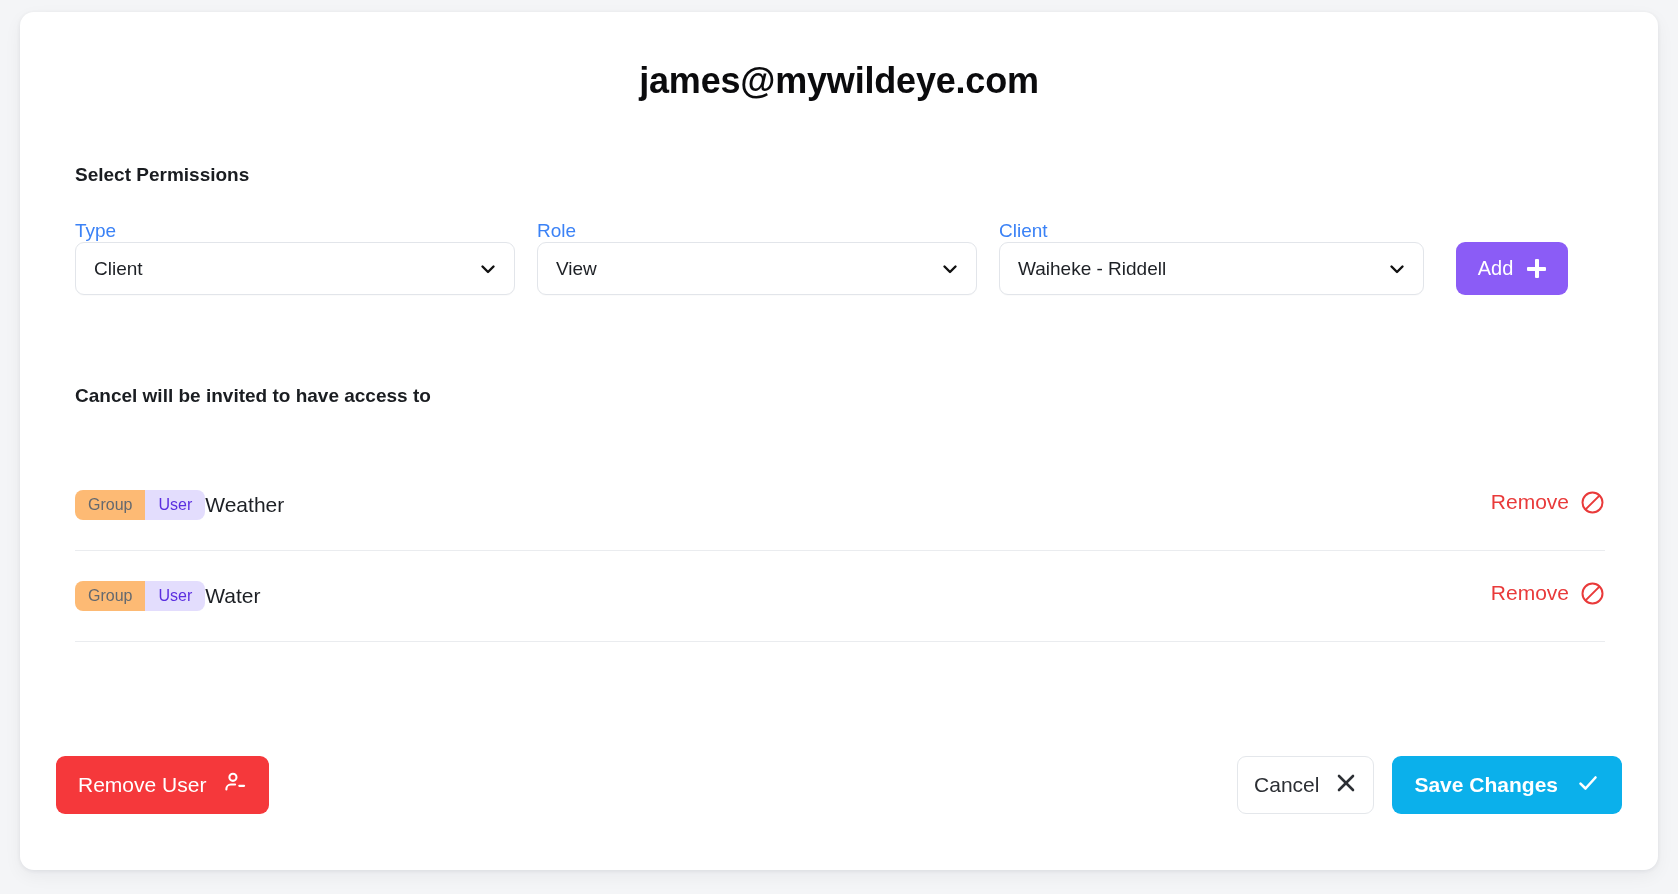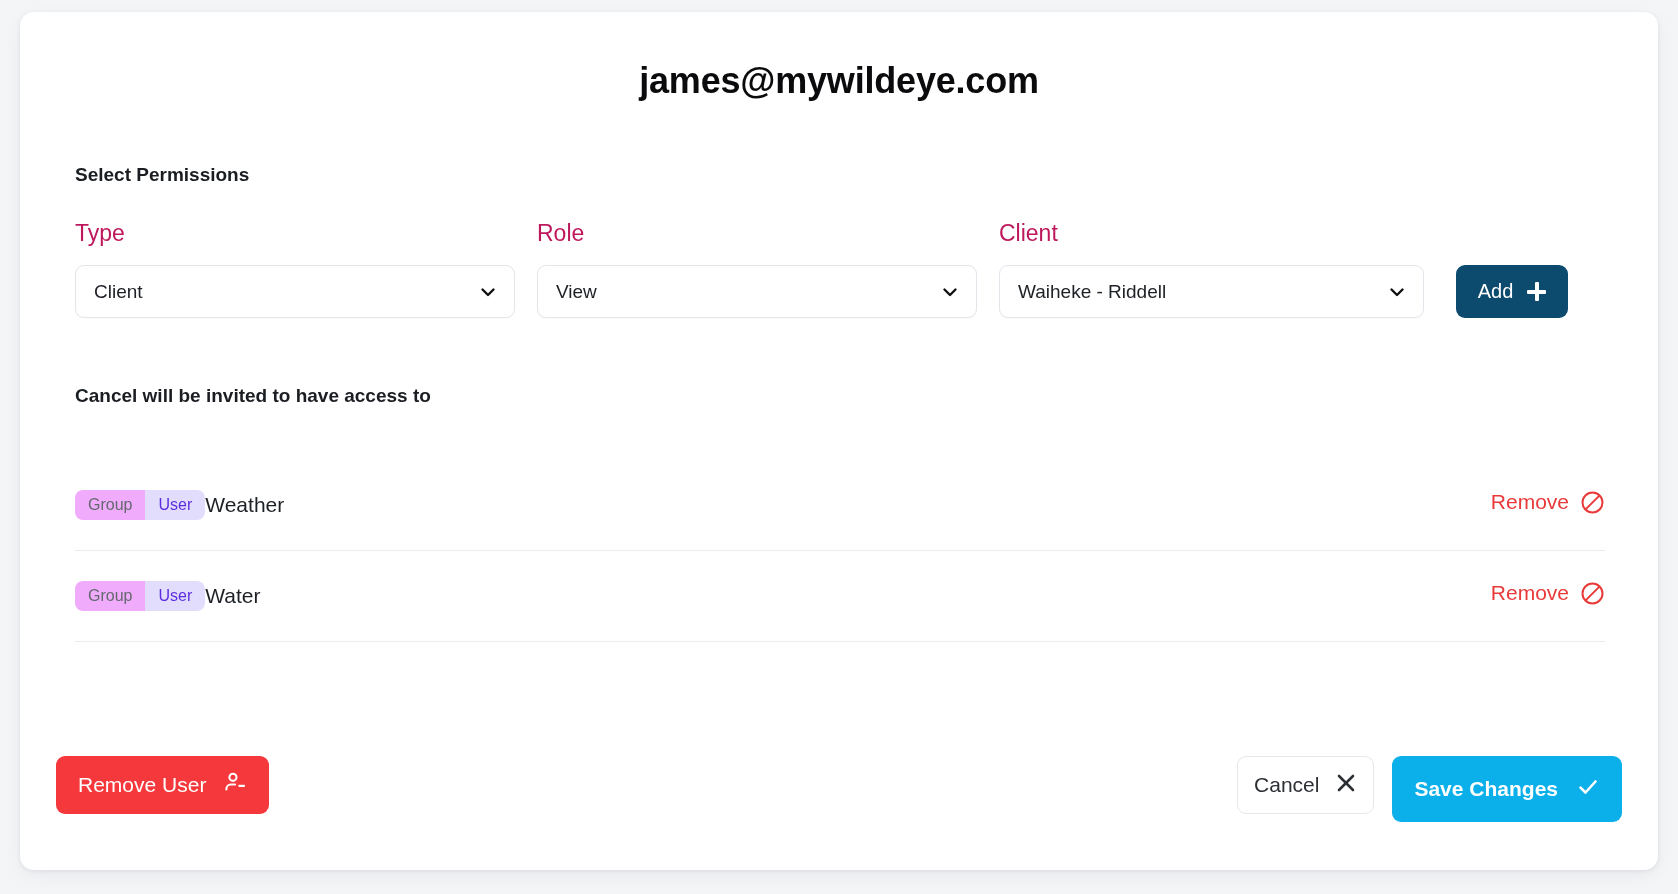--- a/index.html
+++ b/index.html
@@ -69,23 +69,22 @@
 
   .field {
     position: relative;
   }
   .field.type   { width: 440px; }
   .field.role   { width: 440px; margin-left: 22px; }
   .field.client { width: 425px; margin-left: 22px; }
 
   .field-label {
     display: block;
-    font-size: 23px;
-    color: #be185d;
-    margin-bottom: 18px;
+    font-size: 19px;
+    color: #3b82f6;
     font-weight: 400;
   }
 
   .select-box {
     position: relative;
     height: 53px;
     border: 1px solid #e2e5ea;
     border-radius: 9px;
     background: #ffffff;
     display: flex;
@@ -106,21 +105,21 @@
     height: 18px;
     display: block;
     pointer-events: none;
   }
   .chevron svg { display: block; }
 
   .add-button {
     margin-left: 32px;
     height: 53px;
     min-width: 112px;
-    background: #0c4a6e;
+    background: #8b5cf6;
     border: none;
     border-radius: 9px;
     color: #ffffff;
     font-size: 20px;
     font-family: "Liberation Sans", sans-serif;
     display: flex;
     align-items: center;
     justify-content: center;
     gap: 14px;
     padding: 0 20px;
@@ -174,21 +173,21 @@
     flex: 0 0 auto;
   }
   .toggle-opt {
     font-size: 16px;
     line-height: 30px;
     padding: 0 13px;
     cursor: pointer;
     user-select: none;
   }
   .toggle-opt.group {
-    background: #f0abfc;
+    background: #fdba74;
     color: #64696f;
   }
   .toggle-opt.user {
     background: #e3ddfd;
     color: #5b2ee0;
   }
   .toggle-opt.user.active { background: #e3ddfd; color: #5b2ee0; }
 
   .perm-name {
     font-size: 21px;
@@ -250,21 +249,21 @@
     font-size: 21px;
     font-family: "Liberation Sans", sans-serif;
     display: flex;
     align-items: center;
     gap: 16px;
     padding: 0 16px;
     cursor: pointer;
   }
 
   .save-btn {
-    height: 66px;
+    height: 58px;
     background: #0bb0eb;
     border: none;
     border-radius: 9px;
     color: #ffffff;
     font-size: 21px;
     font-weight: 700;
     font-family: "Liberation Sans", sans-serif;
     display: flex;
     align-items: center;
     gap: 18px;

